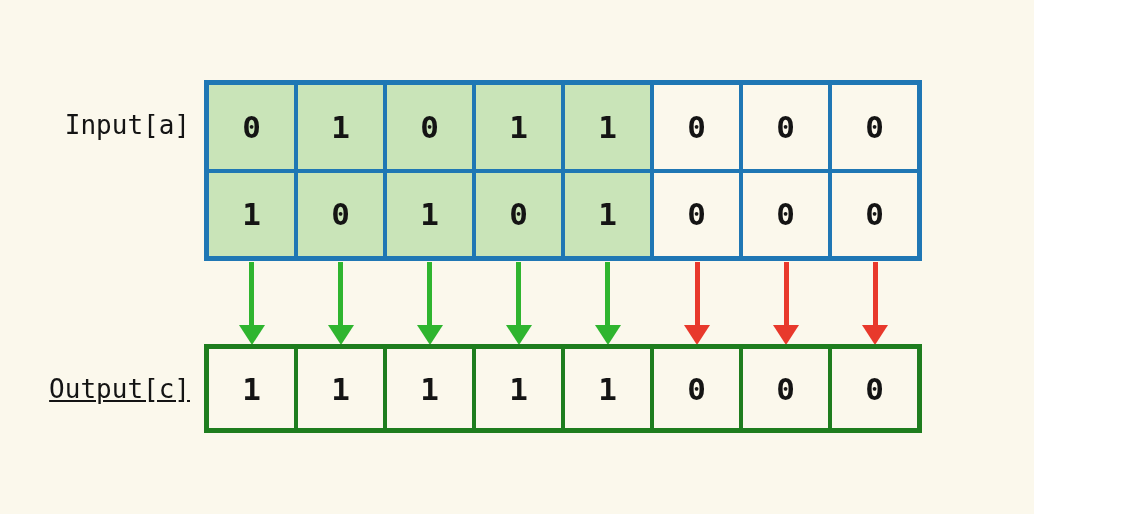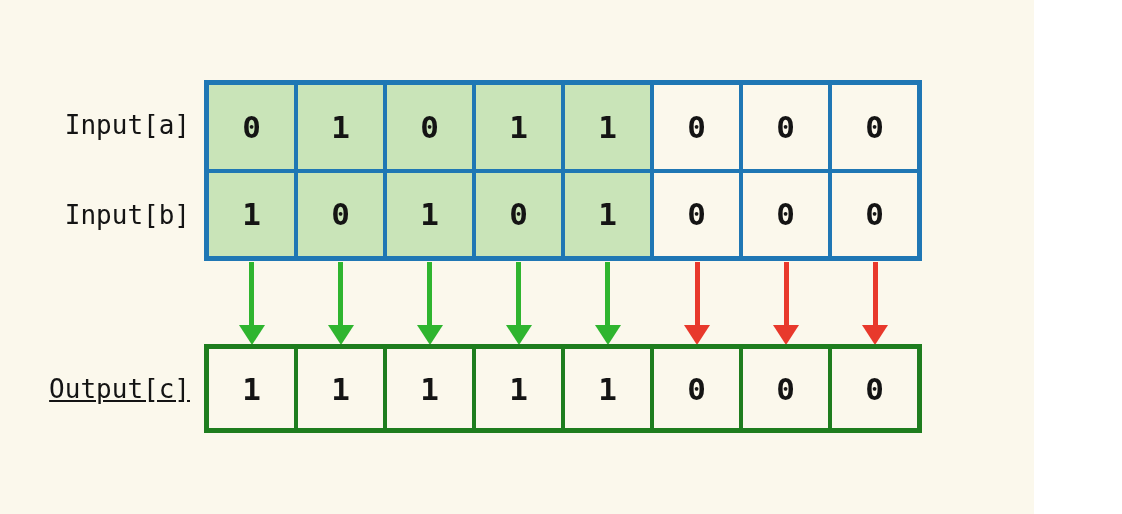--- a/index.html
+++ b/index.html
@@ -87,21 +87,20 @@
     border-left: 13px solid transparent;
     border-right: 13px solid transparent;
     border-top: 20px solid currentColor;
   }
 </style>
 </head>
 <body>
 
 <div id="canvas">
   <div class="row-label" id="label-a">Input[a]</div>
-  <div class="row-label" id="label-b">Input[b]</div>
   <div class="row-label" id="label-c">Output[c]</div>
 
   <div class="grid" id="input-grid">
       <div class="cell hl">0</div>
       <div class="cell hl">1</div>
       <div class="cell hl">0</div>
       <div class="cell hl">1</div>
       <div class="cell hl">1</div>
       <div class="cell">0</div>
       <div class="cell">0</div>

